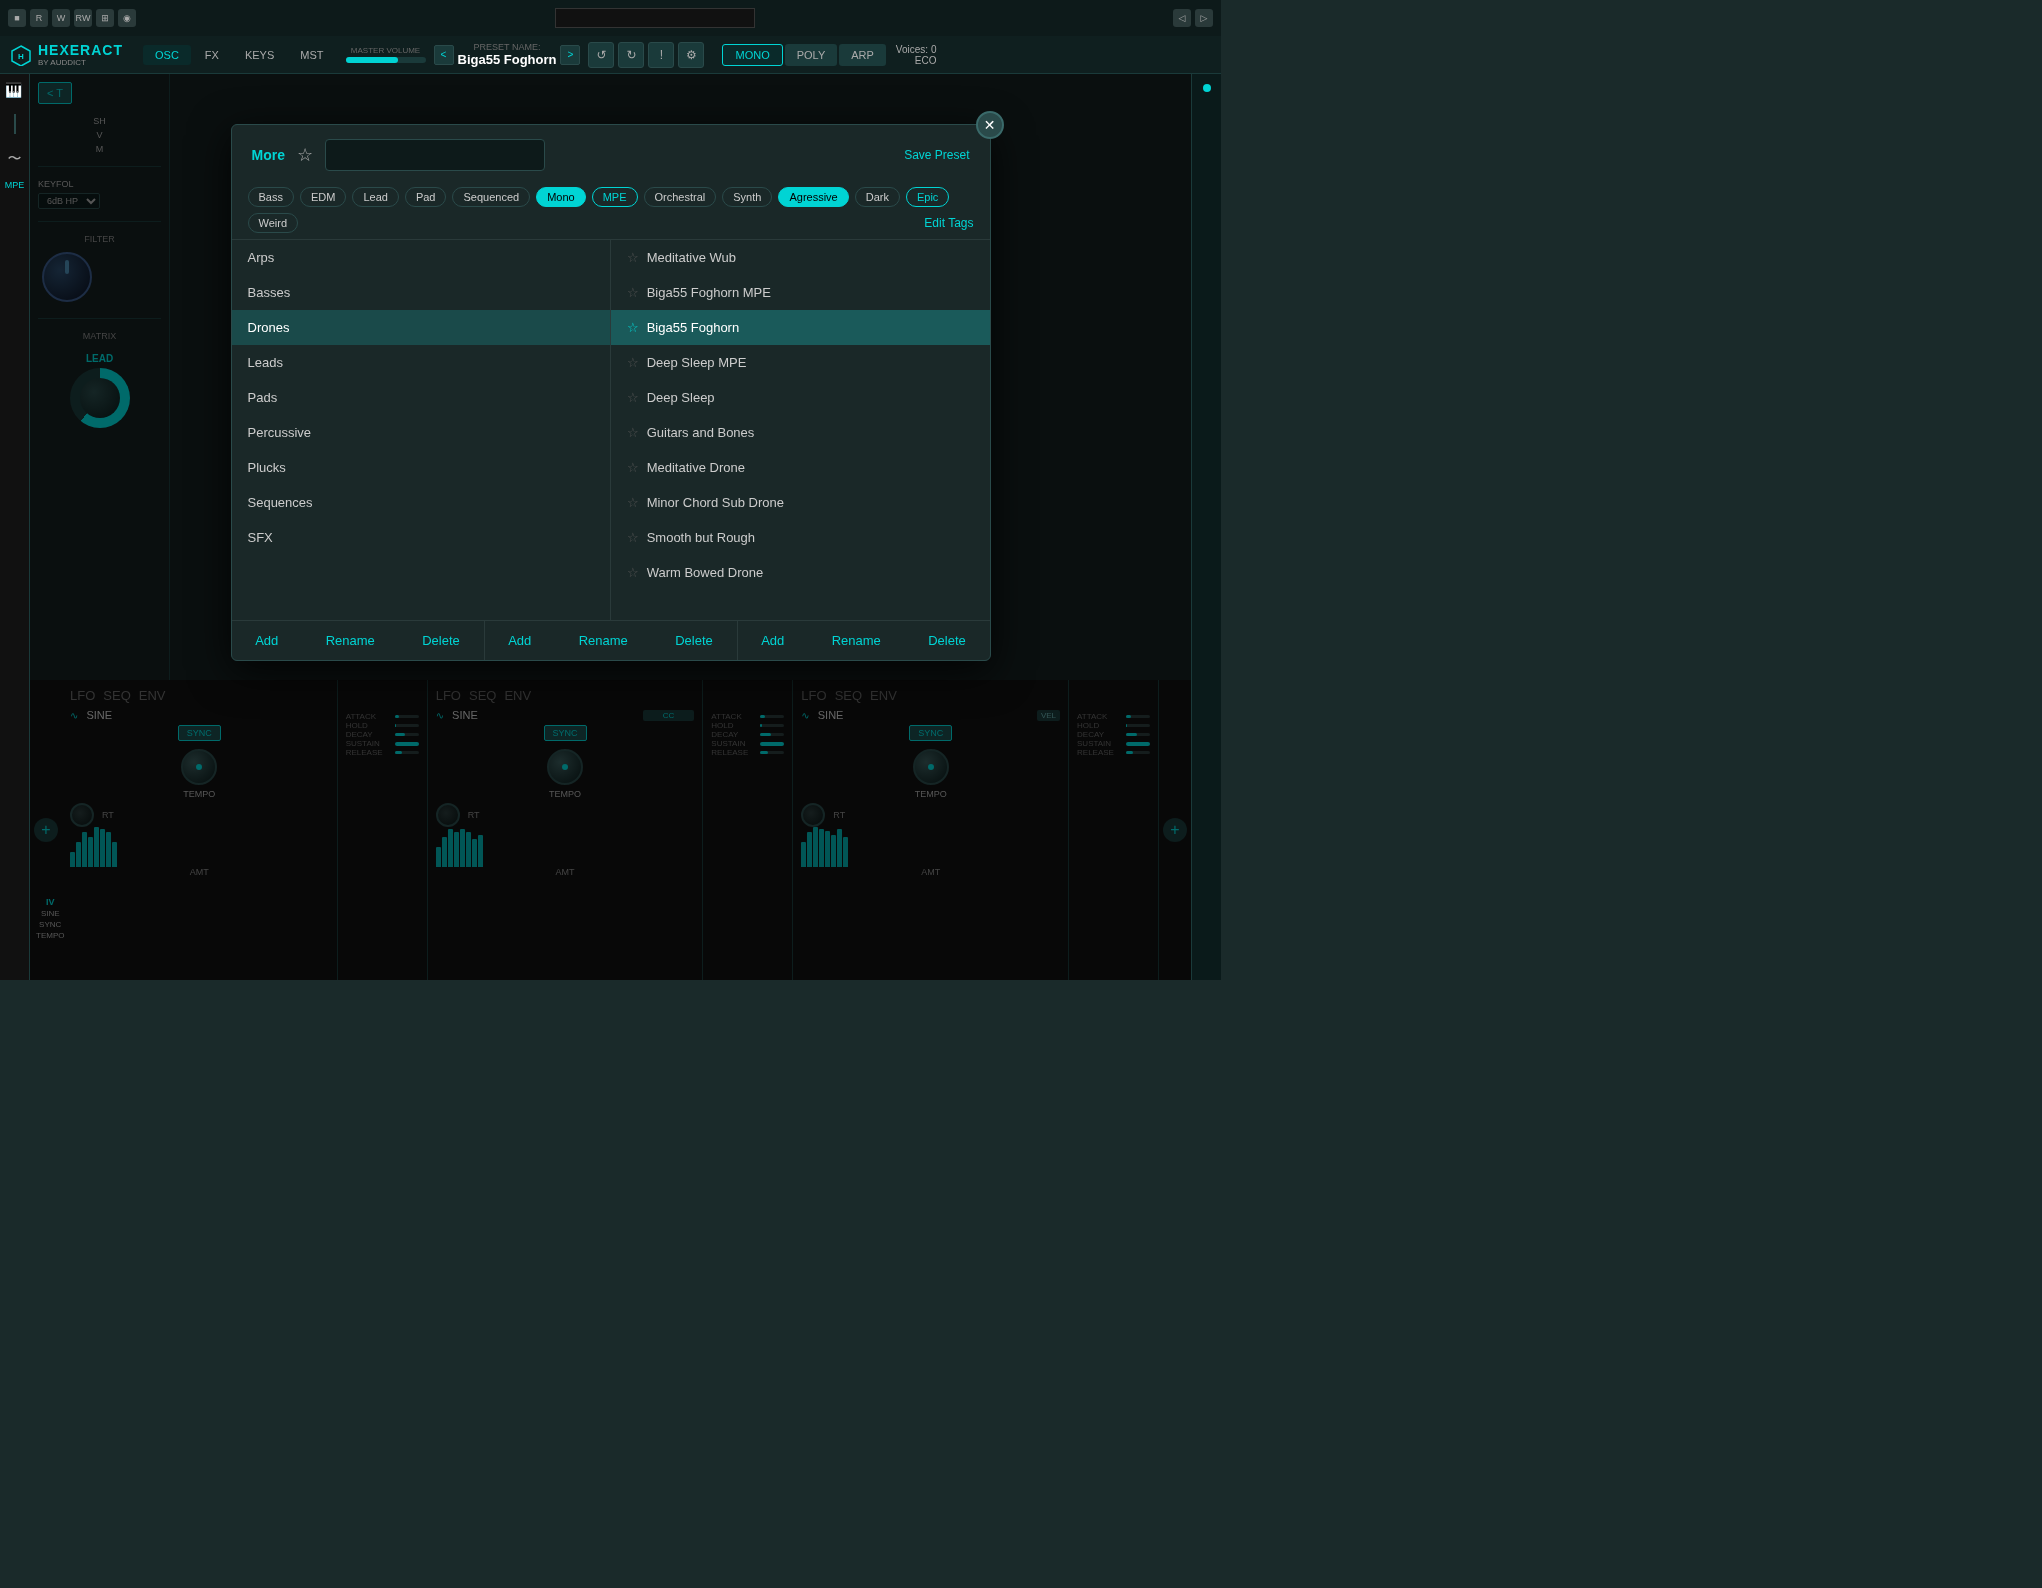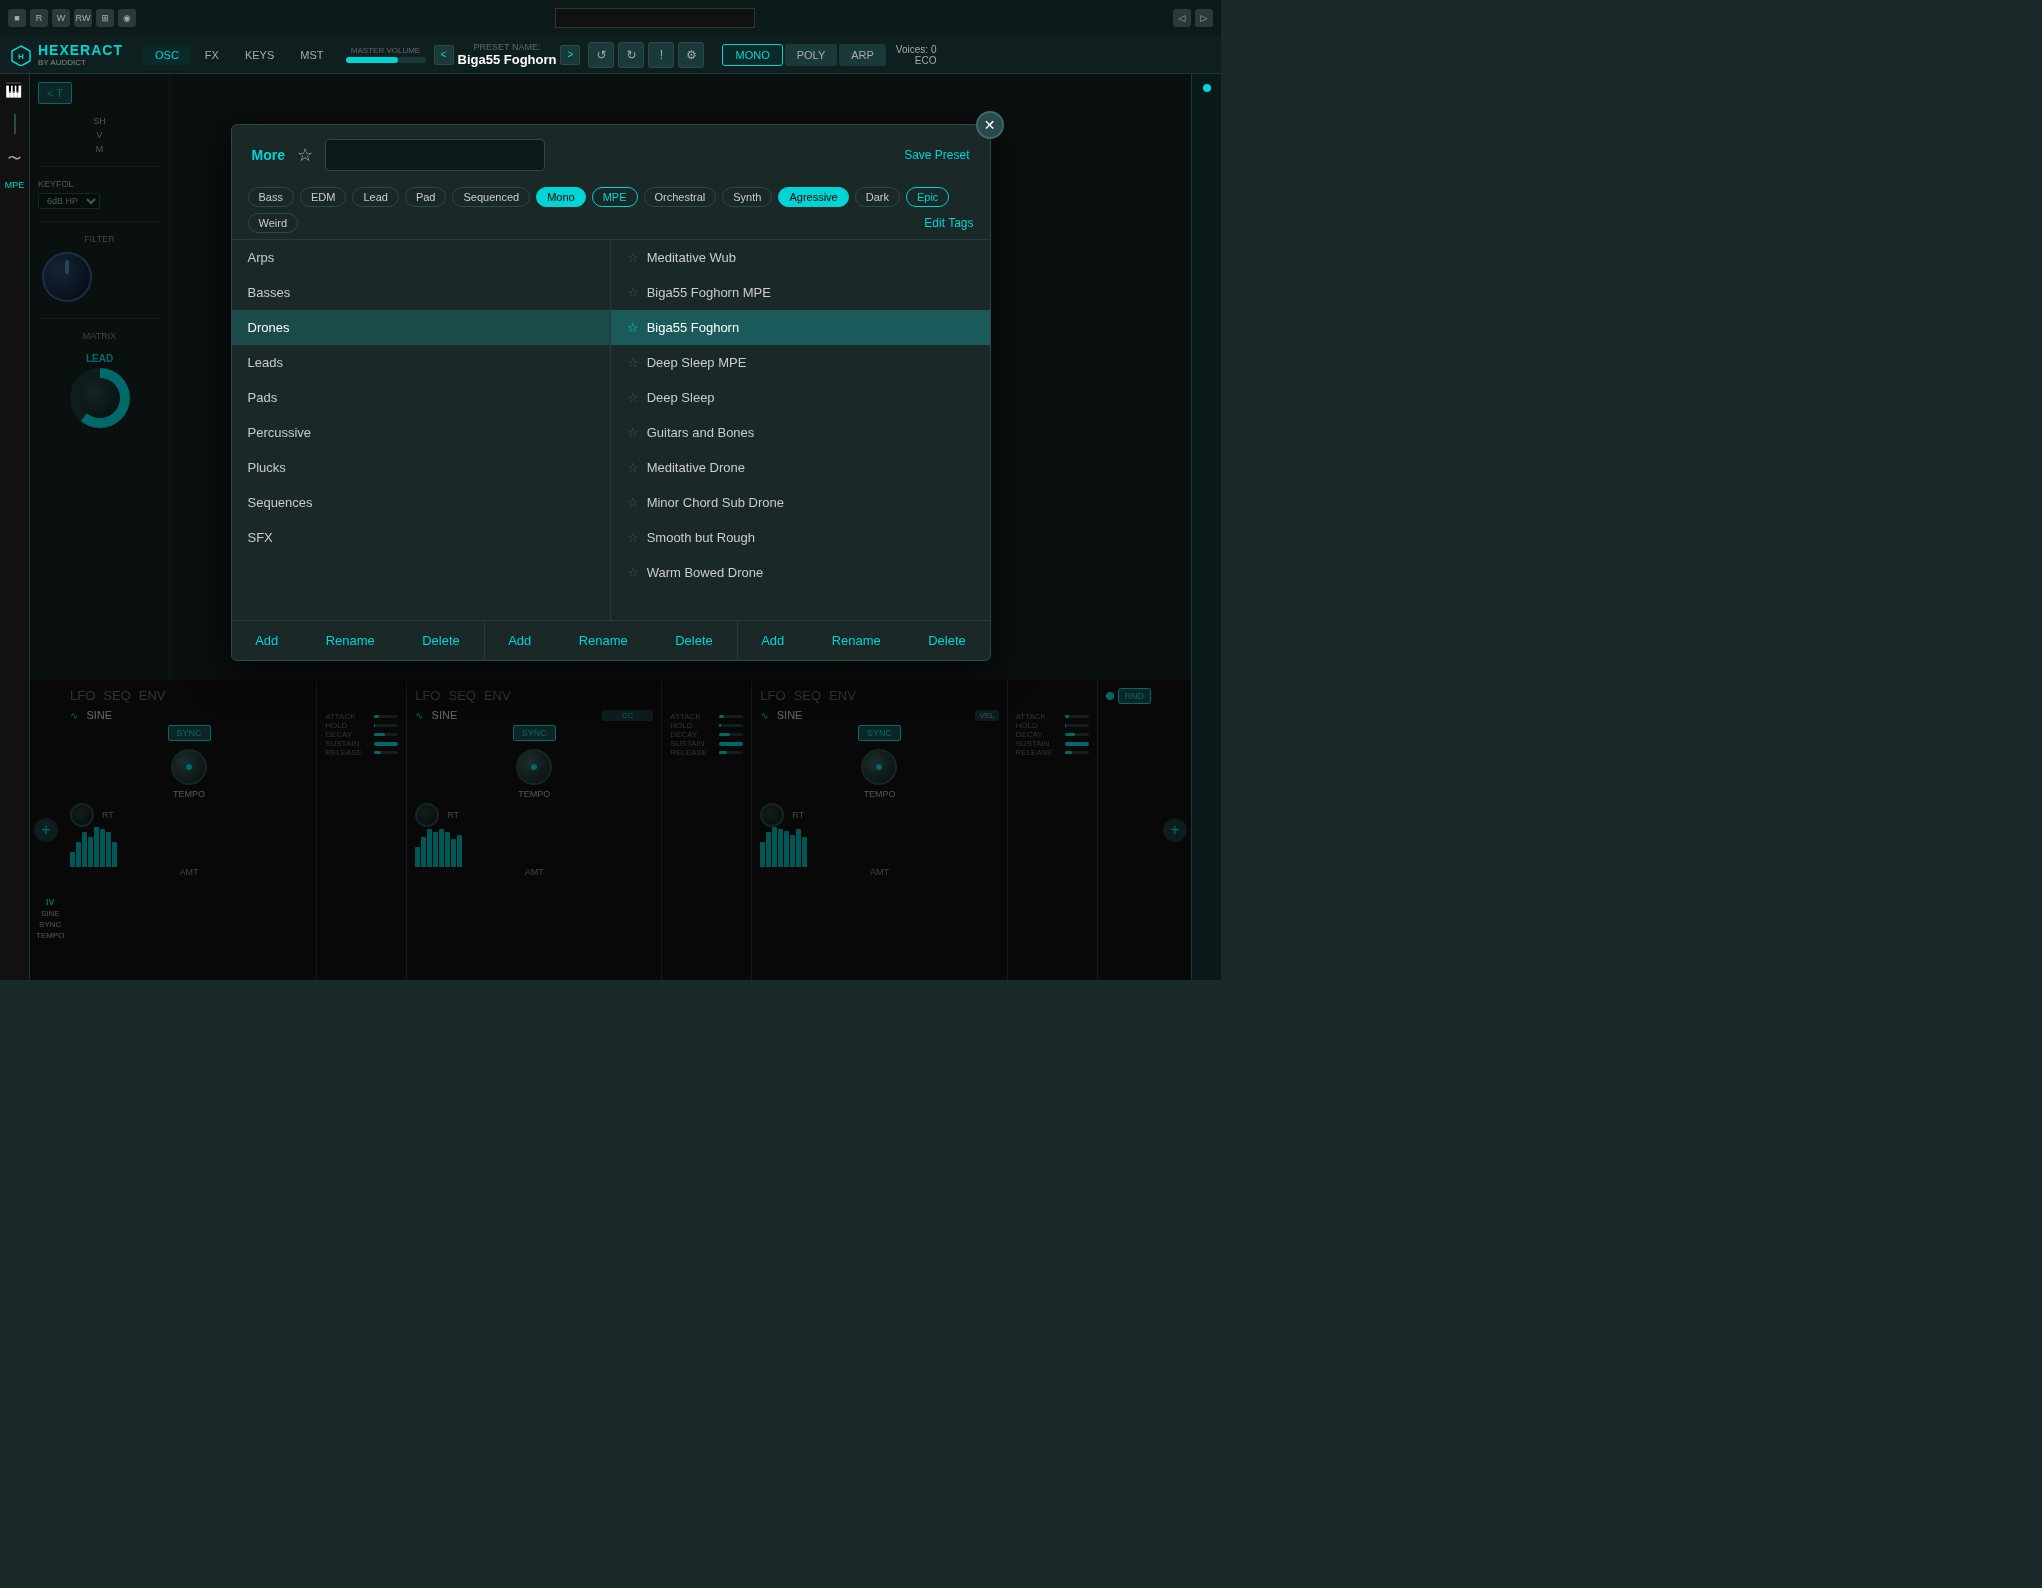--- a/index.html
+++ b/index.html
@@ -990,26 +990,20 @@
           </div>
           <div class="env-row">
             <span class="env-label">RELEASE</span>
             <div class="env-bar-container">
               <div class="env-bar-fill" style="width:30%;"></div>
             </div>
           </div>
         </div>
       </div>
 
-      <div style="display:flex;flex-direction:column;align-items:center;padding:8px;justify-content:flex-start;">
-        <div style="display:flex;align-items:center;gap:4px;margin-bottom:8px;">
-          <span style="width:8px;height:8px;border-radius:50%;background:#00d4d4;display:inline-block;"></span>
-          <span class="rnd-badge">RND</span>
-        </div>
-      </div>
 
       <div style="display:flex;align-items:center;padding:4px;">
         <button class="expand-btn">+</button>
       </div>
     </div>
 
     <div style="position:absolute;bottom:40px;left:6px;display:flex;flex-direction:column;align-items:center;gap:2px;">
       <span style="font-size:9px;color:#00d4d4;font-weight:bold;">IV</span>
       <span style="font-size:8px;color:#aaa;">SINE</span>
       <span style="font-size:8px;color:#aaa;">SYNC</span>

